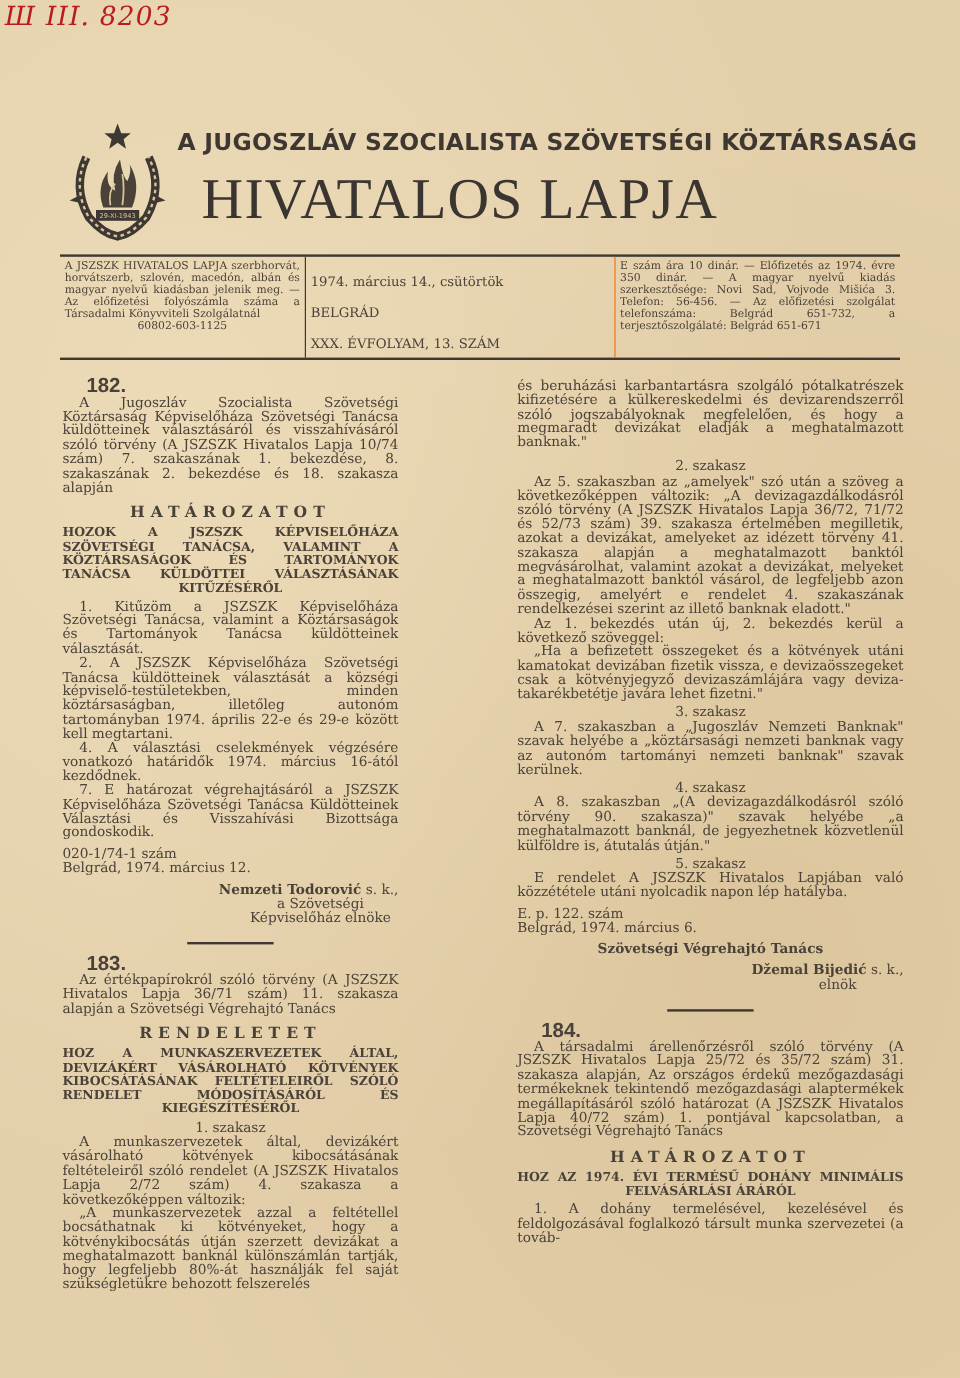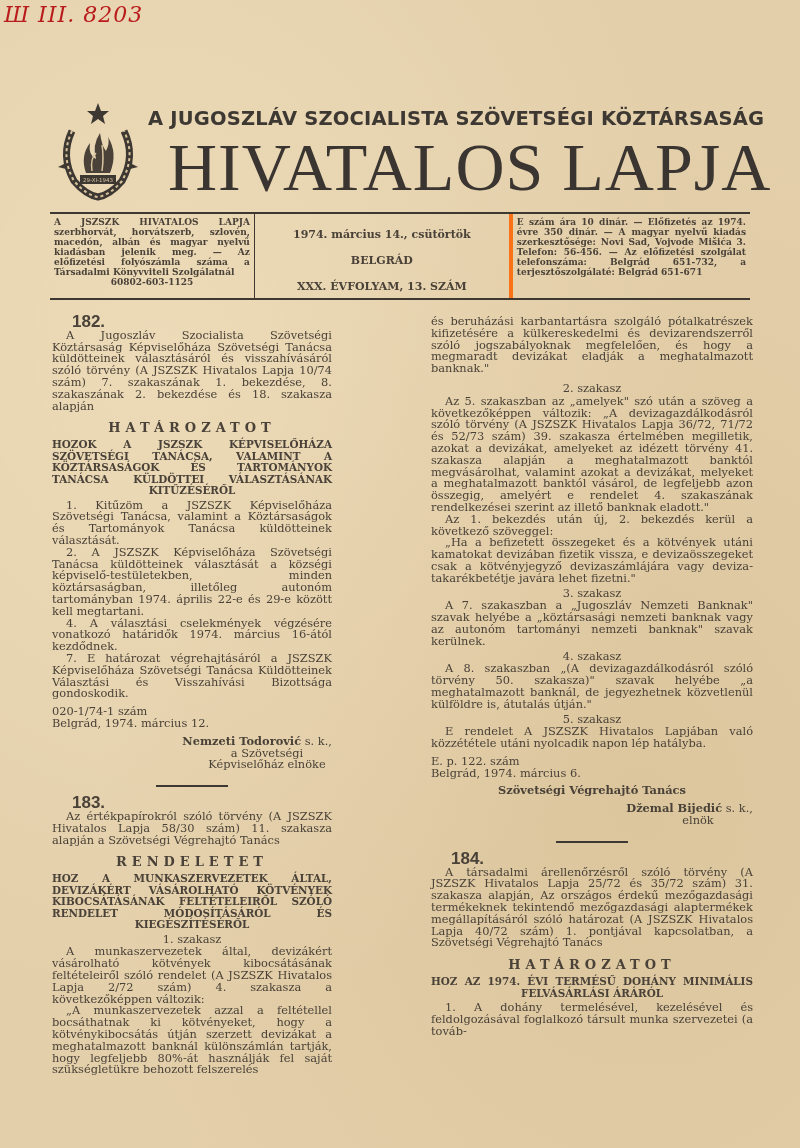--- a/index.html
+++ b/index.html
@@ -22,32 +22,32 @@
   .emblem { position: absolute; left: 52px; top: 6px; width: 92px; height: 100px; }
   .supertitle {
     position: absolute; left: 148px; top: 12px;
     font-family: "DejaVu Sans", sans-serif; font-weight: bold;
     font-size: 19.5px; letter-spacing: 0.2px; color: #3e3833;
     white-space: nowrap;
   }
   .title {
     position: absolute; left: 168px; top: 38px;
     font-family: "Liberation Serif", serif;
-    font-size: 68px; line-height: 68px; color: #3a3530; letter-spacing: 1px;
+    font-size: 48px; line-height: 68px; color: #3a3530; letter-spacing: 1px;
     white-space: nowrap;
   }
 
   .infobar {
     position: absolute; left: 50px; top: 212px; width: 700px; height: 84px;
     border-top: 2px solid #3e3833; border-bottom: 2px solid #3e3833;
     display: flex;
   }
-  .infocol { box-sizing: border-box; padding: 3px 4px; font-size: 9px; line-height: 10px; font-weight: bold; }
+  .infocol { box-sizing: border-box; padding: 3px 4px; font-size: 9px; line-height: 10px; font-weight: normal; }
   .infocol.left { width: 208px; text-align: justify; }
-  .infocol.mid { width: 264px; border-left: 1px solid #3e3833; border-right: 4px solid #f97316; text-align: center; font-size: 11px; line-height: 14px; padding-top: 14px; }
+  .infocol.mid { width: 264px; border-left: 1px solid #3e3833; border-right: 1px solid #f97316; text-align: left; font-size: 11px; line-height: 14px; padding-top: 14px; }
   .infocol.mid div { margin-bottom: 12px; }
   .infocol.right { width: 242px; text-align: justify; }
   .infocol .center { text-align: center; }
 
   .col {
     position: absolute; top: 316px;
     font-size: 11.4px; line-height: 11.8px; color: #4a4238;
   }
   .col.c1 { left: 52px; width: 280px; }
   .col.c2 { left: 387px; width: 322px; margin-left: 44px; }
@@ -107,38 +107,38 @@
   <p>4. A választási cselekmények végzésére vonatkozó határidők 1974. március 16-ától kezdődnek.</p>
   <p>7. E határozat végrehajtásáról a JSZSZK Képviselőháza Szövetségi Tanácsa Küldötteinek Választási és Visszahívási Bizottsága gondoskodik.</p>
   <div class="meta">020-1/74-1 szám</div>
   <div>Belgrád, 1974. március 12.</div>
   <div class="sign">
     <span class="name">Nemzeti Todorović</span><span> s. k.,</span>
     <div style="width:130px;margin-left:auto;text-align:center;">a Szövetségi Képviselőház elnöke</div>
   </div>
   <div class="rule"></div>
   <div class="num">183.</div>
-  <p>Az értékpapírokról szóló törvény (A JSZSZK Hivatalos Lapja 58/30 szám) 11. szakasza alapján a Szövetségi Végrehajtó Tanács</p>
+  <p>Az értékpapírokról szóló törvény (A JSZSZK Hivatalos Lapja 36/71 szám) 11. szakasza alapján a Szövetségi Végrehajtó Tanács</p>
   <div class="hdr">RENDELETET</div>
   <div class="subhdr">HOZ A MUNKASZERVEZETEK ÁLTAL, DEVIZÁKÉRT VÁSÁROLHATÓ KÖTVÉNYEK KIBOCSÁTÁSÁNAK FELTÉTELEIRŐL SZÓLÓ RENDELET MÓDOSÍTÁSÁRÓL ÉS KIEGÉSZÍTÉSÉRŐL</div>
   <div class="sect">1. szakasz</div>
   <p>A munkaszervezetek által, devizákért vásárolható kötvények kibocsátásának feltételeiről szóló rendelet (A JSZSZK Hivatalos Lapja 2/72 szám) 4. szakasza a következőképpen változik:</p>
   <p>„A munkaszervezetek azzal a feltétellel bocsáthatnak ki kötvényeket, hogy a kötvénykibocsátás útján szerzett devizákat a meghatalmazott banknál különszámlán tartják, hogy legfeljebb 80%-át használják fel saját szükségletükre behozott felszerelés</p>
 </div>
 
 <div class="col c2">
   <p class="noind">és beruházási karbantartásra szolgáló pótalkatrészek kifizetésére a külkereskedelmi és devizarendszerről szóló jogszabályoknak megfelelően, és hogy a megmaradt devizákat eladják a meghatalmazott banknak."</p>
   <div class="sect" style="margin-top:8px">2. szakasz</div>
   <p>Az 5. szakaszban az „amelyek" szó után a szöveg a következőképpen változik: „A devizagazdálkodásról szóló törvény (A JSZSZK Hivatalos Lapja 36/72, 71/72 és 52/73 szám) 39. szakasza értelmében megilletik, azokat a devizákat, amelyeket az idézett törvény 41. szakasza alapján a meghatalmazott banktól megvásárolhat, valamint azokat a devizákat, melyeket a meghatalmazott banktól vásárol, de legfeljebb azon összegig, amelyért e rendelet 4. szakaszának rendelkezései szerint az illető banknak eladott."</p>
   <p>Az 1. bekezdés után új, 2. bekezdés kerül a következő szöveggel:</p>
   <p>„Ha a befizetett összegeket és a kötvények utáni kamatokat devizában fizetik vissza, e devizaösszegeket csak a kötvényjegyző devizaszámlájára vagy deviza-takarékbetétje javára lehet fizetni."</p>
   <div class="sect">3. szakasz</div>
   <p>A 7. szakaszban a „Jugoszláv Nemzeti Banknak" szavak helyébe a „köztársasági nemzeti banknak vagy az autonóm tartományi nemzeti banknak" szavak kerülnek.</p>
   <div class="sect">4. szakasz</div>
-  <p>A 8. szakaszban „(A devizagazdálkodásról szóló törvény 50. szakasza)" szavak helyébe „a meghatalmazott banknál, de jegyezhetnek közvetlenül külföldre is, átutalás útján."</p>
+  <p>A 8. szakaszban „(A devizagazdálkodásról szóló törvény 90. szakasza)" szavak helyébe „a meghatalmazott banknál, de jegyezhetnek közvetlenül külföldre is, átutalás útján."</p>
   <div class="sect">5. szakasz</div>
   <p>E rendelet A JSZSZK Hivatalos Lapjában való közzététele utáni nyolcadik napon lép hatályba.</p>
   <div class="meta">E. p. 122. szám</div>
   <div>Belgrád, 1974. március 6.</div>
   <div class="sign-center">Szövetségi Végrehajtó Tanács</div>
   <div class="sign">
     <span class="name">Džemal Bijedić</span><span> s. k.,</span>
     <div style="width:110px;margin-left:auto;text-align:center;">elnök</div>
   </div>
   <div class="rule"></div>

